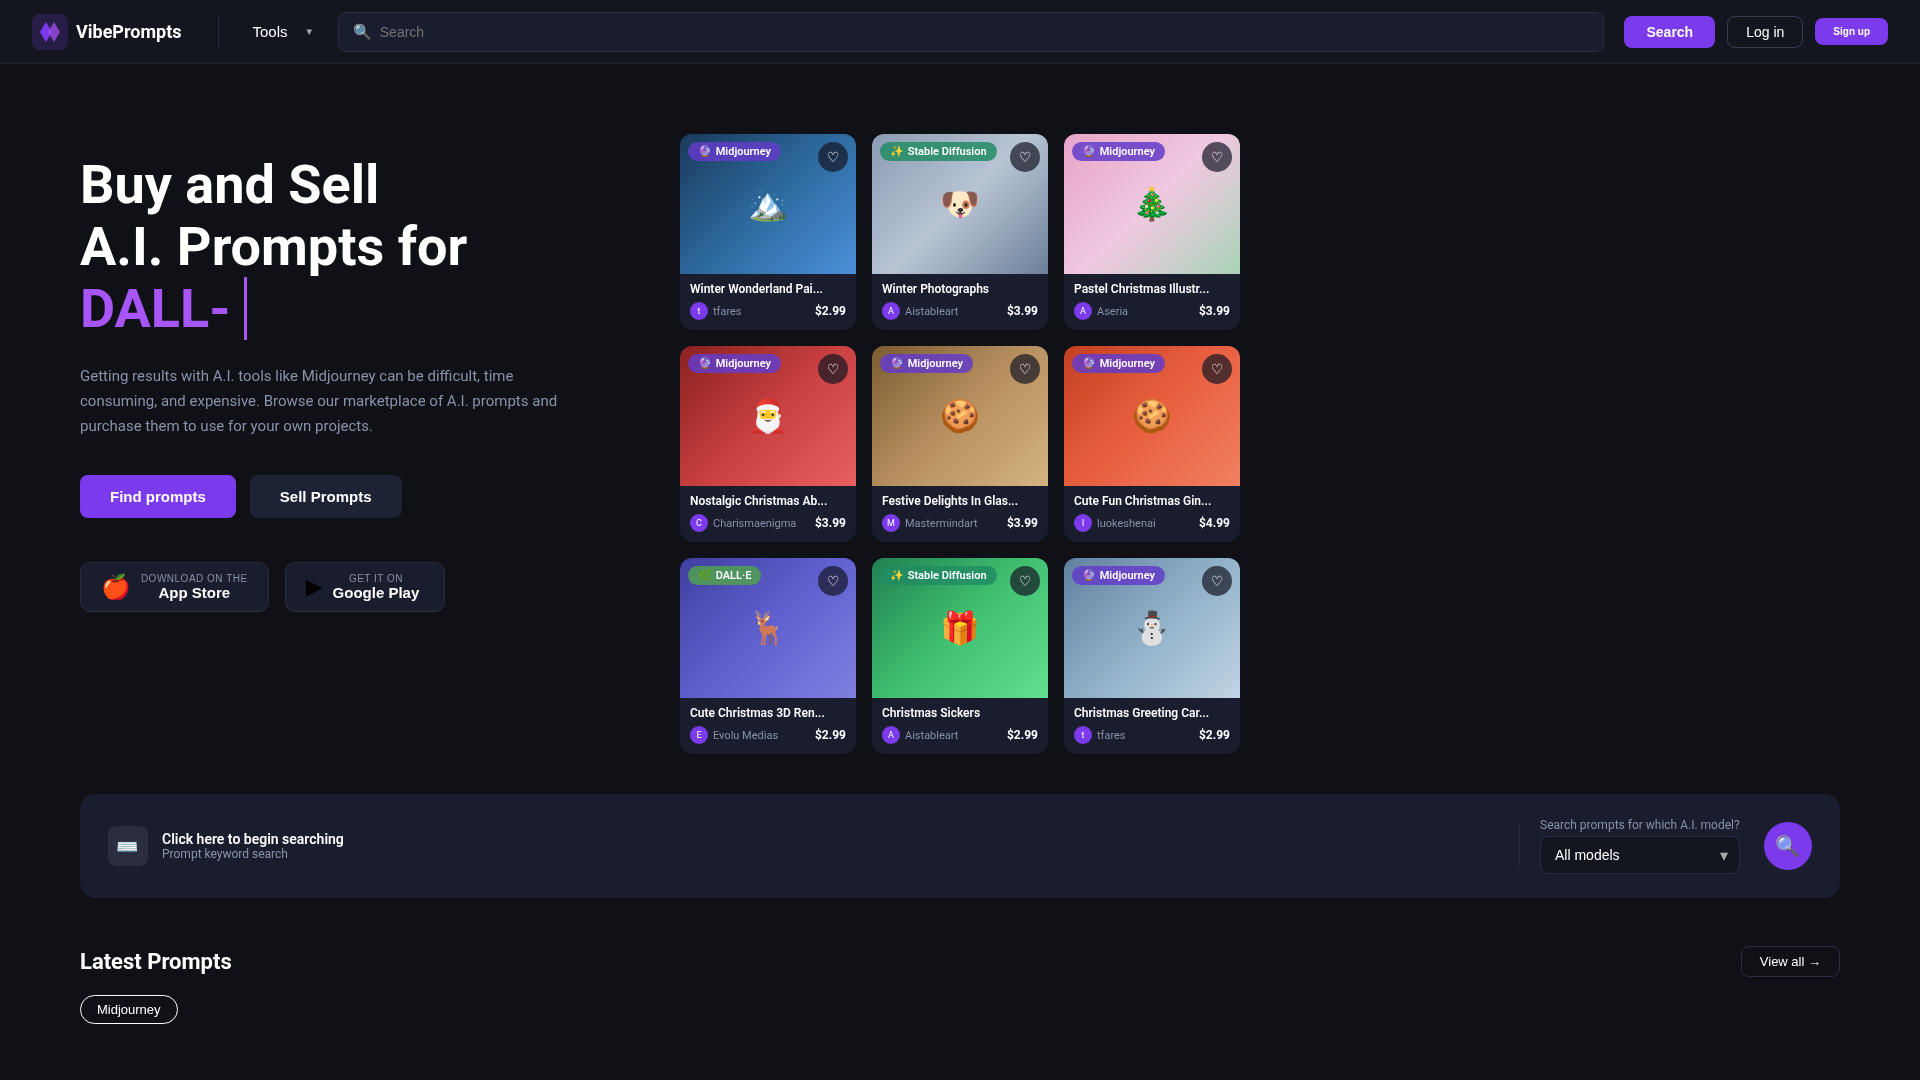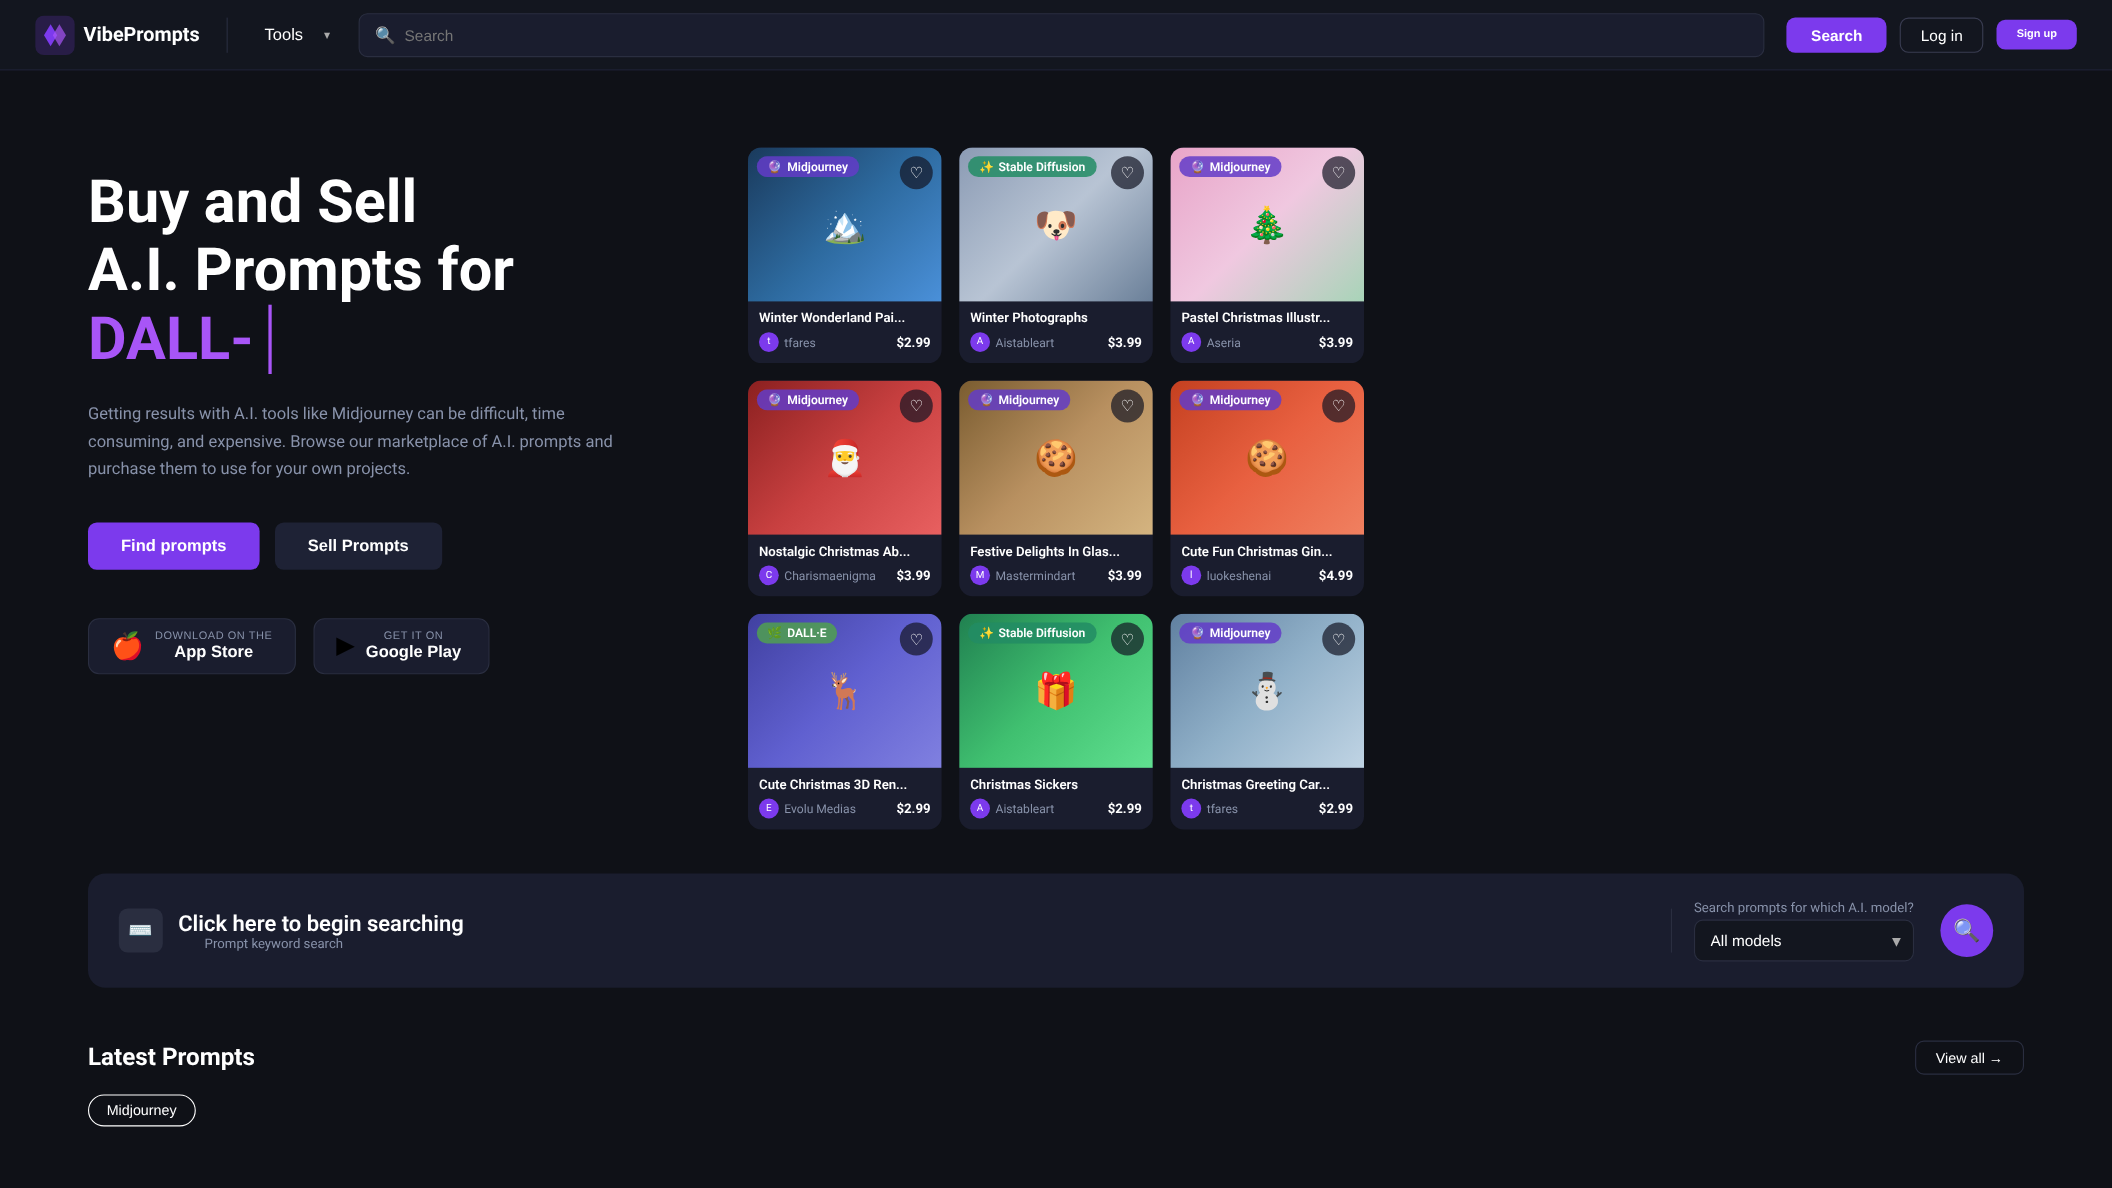--- a/index.html
+++ b/index.html
@@ -20,21 +20,21 @@
       background: #13161f;
       border-bottom: 1px solid #1e2235;
       position: sticky;
       top: 0;
       z-index: 100;
     }
     .logo-area {
       display: flex;
       align-items: center;
       gap: 8px;
-      margin-right: 24px;
+      margin-right: 36px;
     }
     .logo-icon {
       width: 36px;
       height: 36px;
     }
     .logo-text {
       font-size: 18px;
       font-weight: 700;
       color: #fff;
     }
@@ -327,28 +327,27 @@
       background: #2a2e40;
       border-radius: 8px;
       display: flex;
       align-items: center;
       justify-content: center;
       font-size: 18px;
       color: #8892aa;
     }
     .search-text-block { cursor: pointer; }
     .search-click-text {
-      font-size: 20px;
+      font-size: 14px;
       font-weight: 600;
       color: #fff;
     }
     .search-sub-text {
       font-size: 12px;
       color: #8892aa;
-      margin-left: 24px;
     }
     .divider-h {
       width: 1px;
       height: 40px;
       background: #2a2e40;
     }
     .search-section-right {
       display: flex;
       align-items: center;
       gap: 24px;

